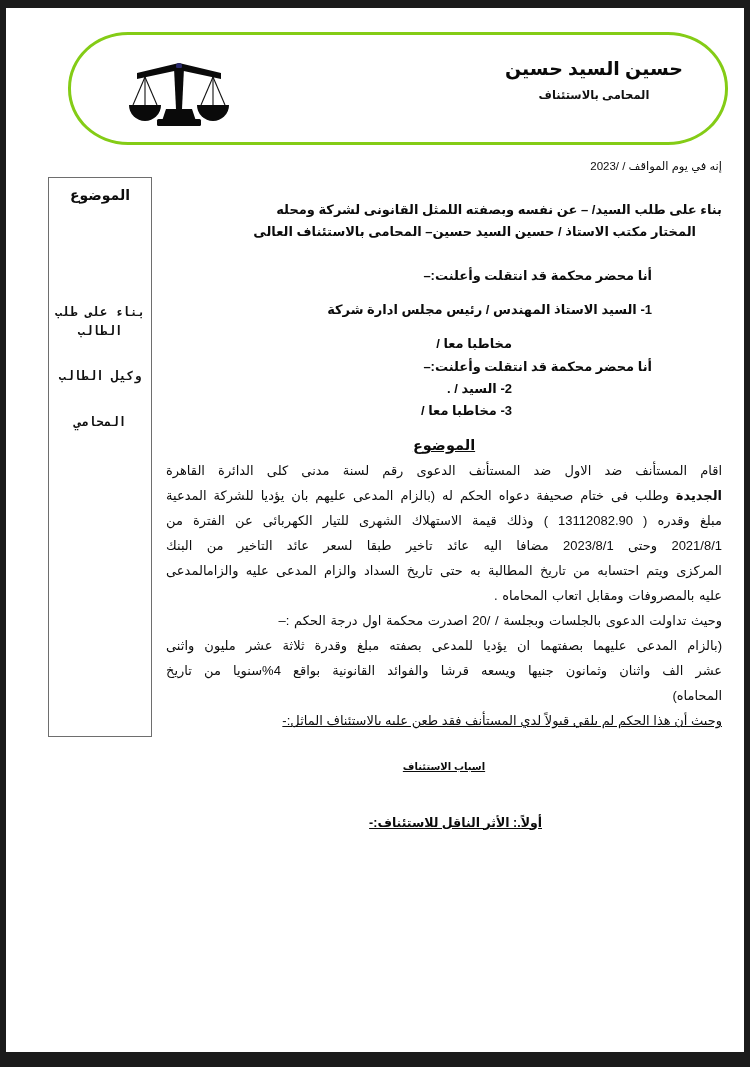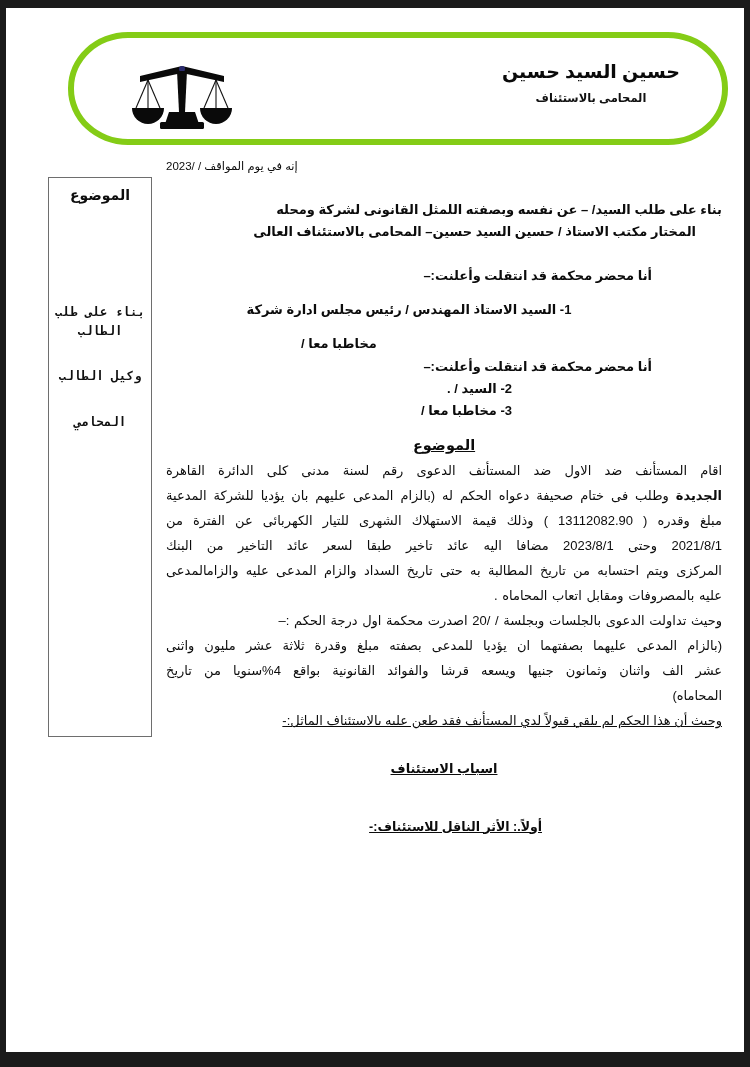--- a/index.html
+++ b/index.html
@@ -26,21 +26,21 @@
     overflow: hidden;
   }
 
   
   .letterhead {
     position: absolute;
     left: 62px;
     top: 24px;
     width: 660px;
     height: 113px;
-    border: 6px solid #84cc16;
+    border: 3px solid #84cc16;
     border-radius: 60px / 56px;
     box-sizing: border-box;
     background: #fff;
   }
   .lh-names {
     position: absolute;
     right: 42px;
     top: 22px;
     text-align: center;
     direction: rtl;
@@ -123,36 +123,36 @@
 
   .ln {
     font-family: "Liberation Sans", "DejaVu Sans", sans-serif;
     font-size: 13px;
     line-height: 1.55;
     white-space: nowrap;
     margin: 0 0 2px 0;
   }
   .ln.small { font-size: 11.5px; }
   .ln.bold { font-weight: bold; }
-  .ln.right { text-align: left; }
+  .ln.right { text-align: right; }
   .ln.indent-1 { padding-right: 26px; }
   .ln.indent-2 { padding-right: 70px; }
   .ln.indent-5 { padding-right: 210px; }
-  .ln.gap-above { margin-top: 14px; text-align: center; }
+  .ln.gap-above { margin-top: 14px; }
   .ln.gap-above-sm { margin-top: 24px; }
 
   .heading-u {
     font-family: "Liberation Sans", "DejaVu Sans", sans-serif;
     font-size: 14.5px;
     font-weight: bold;
     text-align: center;
     text-decoration: underline;
     margin: 16px 0 6px 0;
   }
-  .heading-u.big { font-size: 13px; margin-top: 28px; }
+  .heading-u.big { font-size: 10px; margin-top: 28px; }
 
   .para {
     font-family: "Liberation Sans", "DejaVu Sans", sans-serif;
     font-size: 13px;
     line-height: 1.92;
     text-align: justify;
     text-align-last: justify;
     margin: 0;
     word-spacing: 1px;
   }

